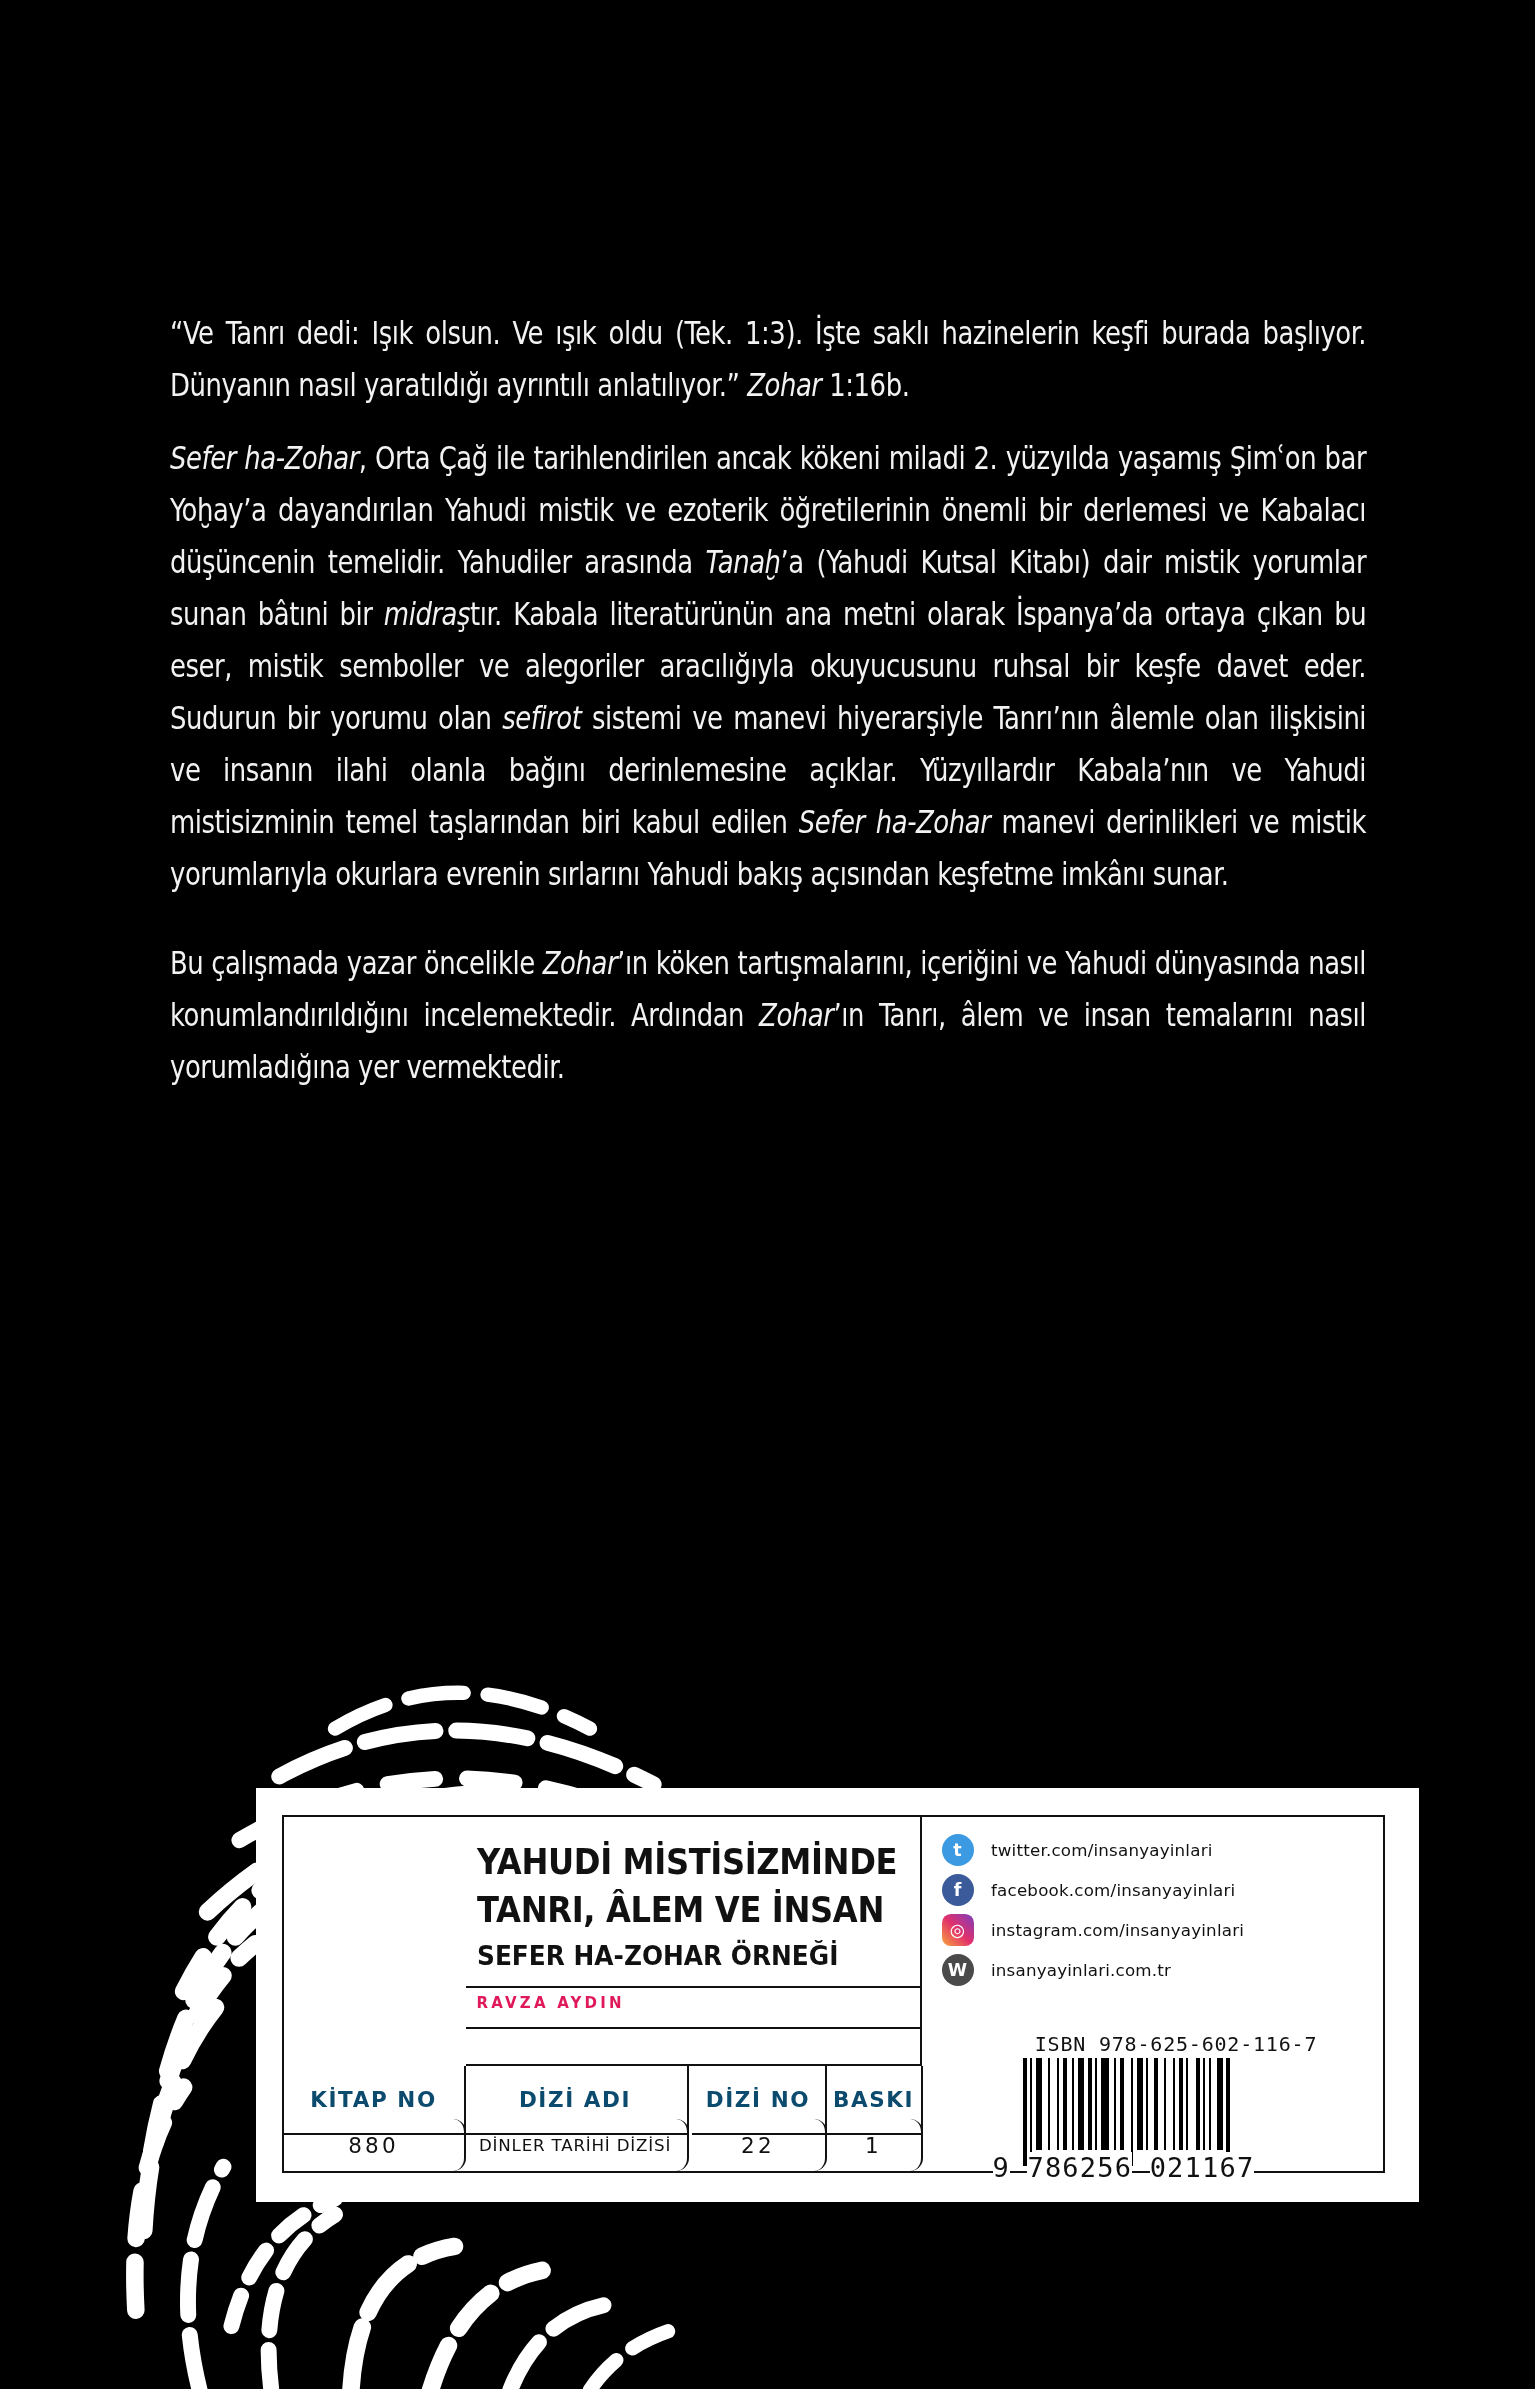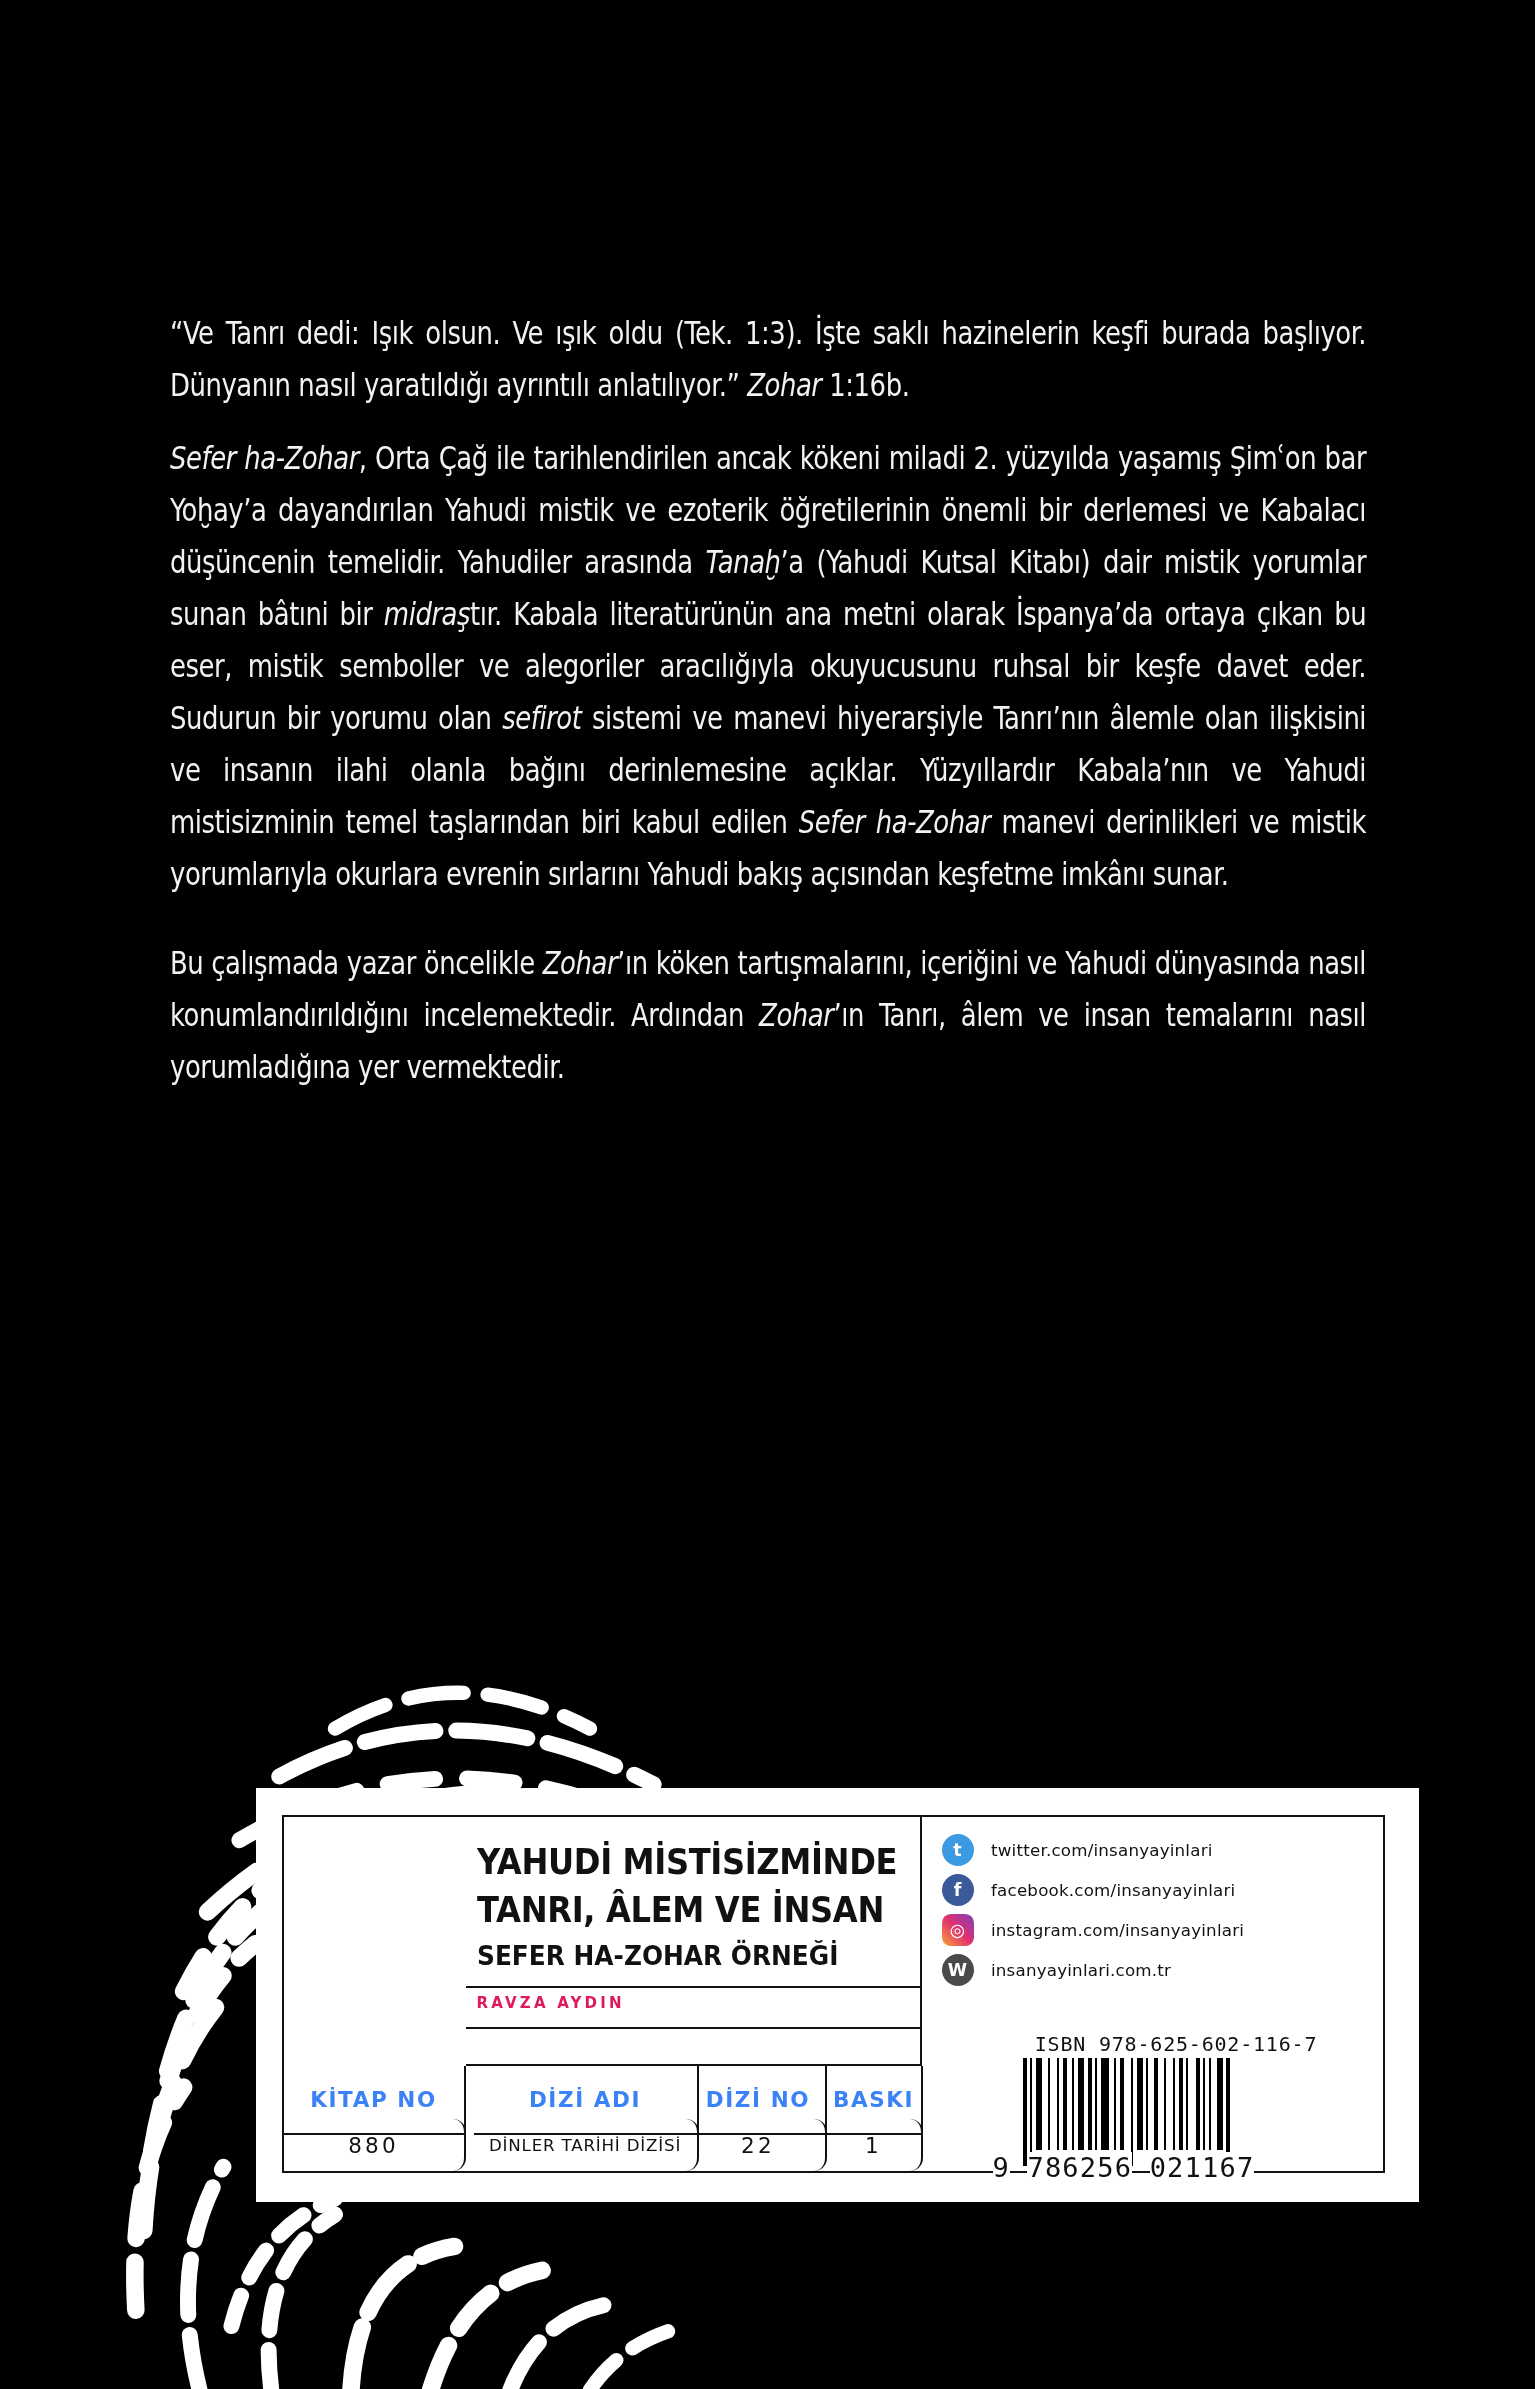--- a/index.html
+++ b/index.html
@@ -26,25 +26,25 @@
   }
   .box {
     position: absolute; left: 25.5px; top: 27px; width: 1099px; height: 354px;
     border: 2.4px solid #111;
   }
   .cell { position: absolute; box-sizing: border-box; }
   .logo-cell { left: 0; top: 0; width: 182px; height: 249px; border-right: 2.4px solid #111; border-bottom: 2.4px solid #111; }
   .title-cell { left: 182px; top: 0; width: 456px; height: 171px; border-right: 2.4px solid #111; border-bottom: 2.4px solid #111; padding: 21px 8px 0 11px; }
   .author-cell { left: 182px; top: 171px; width: 456px; height: 41px; border-right: 2.4px solid #111; border-bottom: 2.4px solid #111; padding: 6.4px 0 0 11px; }
   .empty-cell { left: 182px; top: 212px; width: 456px; height: 37px; border-right: 2.4px solid #111; border-bottom: 2.4px solid #111; }
-  .th { top: 249px; height: 69px; border-right: 2.4px solid #111; border-bottom: 2.4px solid #111; display: flex; align-items: center; justify-content: center; color: #3b82f6; font-weight: bold; font-size: 21.5px; letter-spacing: 1.6px; }
+  .th { top: 249px; height: 69px; border-right: 2.4px solid #111; border-bottom: 2.4px solid #111; display: flex; align-items: center; justify-content: center; color: #0c4a6e; font-weight: bold; font-size: 21.5px; letter-spacing: 1.6px; }
   .td { top: 302px; height: 52px; border-right: 2.4px solid #111; display: flex; align-items: center; justify-content: center; color: #111; font-size: 21.5px; letter-spacing: 3.2px; text-align: center; border-radius: 13px; }
   .td.small { font-size: 16.7px; letter-spacing: 0.8px; line-height: 19px; }
   .c1 { left: 0; width: 182px; }
-  .c2 { left: 190px; width: 225px; }
+  .c2 { left: 180px; width: 225px; }
   .c3 { left: 408px; width: 135px; }
   .c4 { left: 543px; width: 96px; }
 
   .t1 { font-weight: bold; font-size: 35px; line-height: 48px; color: #111; letter-spacing: -0.4px; transform: scaleX(0.92); transform-origin: left; white-space: nowrap; }
   .t2 { font-weight: bold; font-size: 27px; line-height: 43px; color: #111; transform: scaleX(0.92); transform-origin: left; white-space: nowrap; }
   .author { color: #e0195a; font-weight: bold; font-size: 15px; letter-spacing: 3.2px; }
 
   .logo-mark { position: absolute; left: 49px; top: 22px; width: 80px; height: 119px; }
   .logo-word { position: absolute; left: 0; width: 182px; top: 151px; text-align: center; font-size: 65px; color: #111; letter-spacing: 1.6px; font-family: "DejaVu Sans", sans-serif; transform: scaleX(0.78); line-height: 72px; }
 

